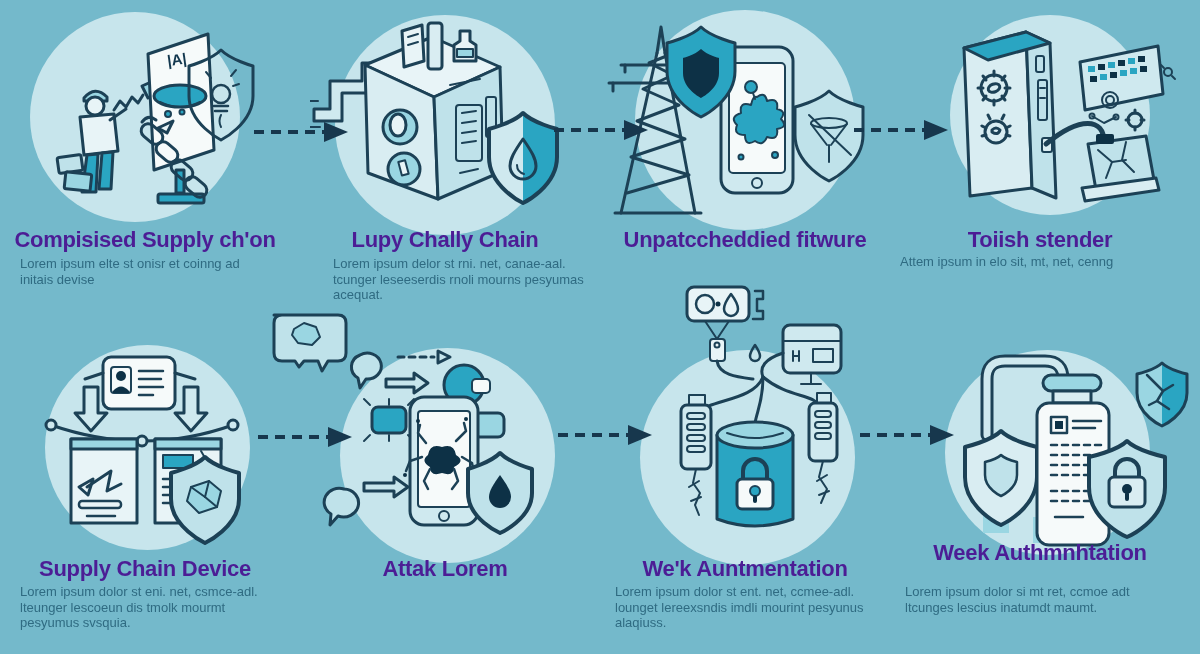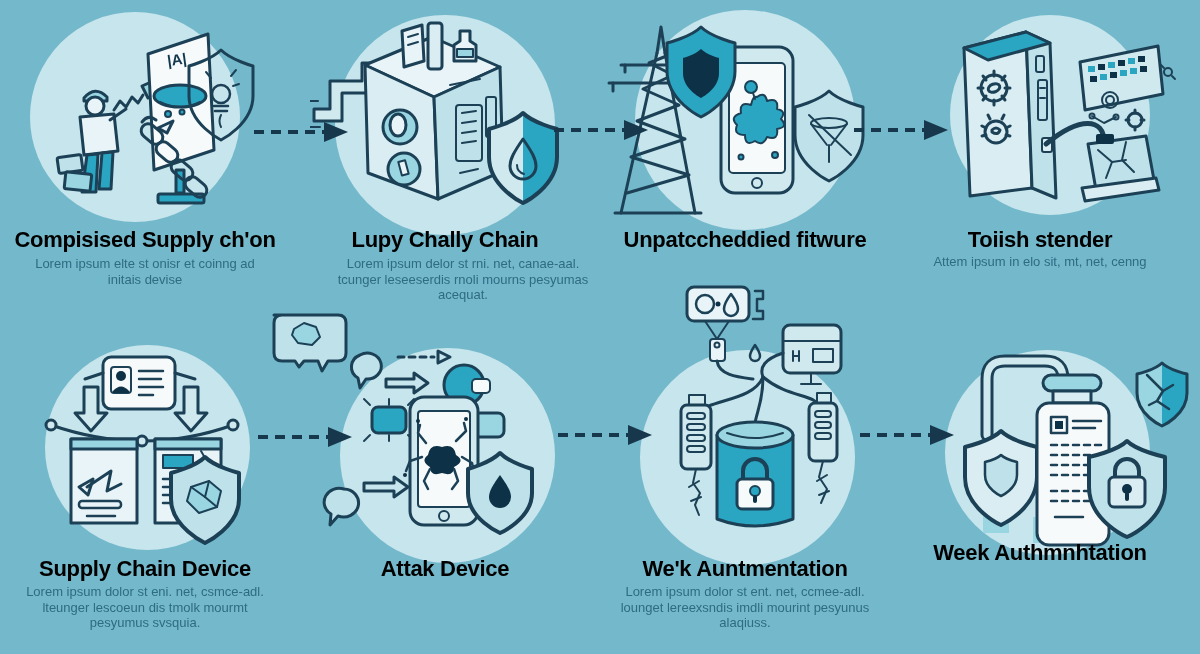--- a/index.html
+++ b/index.html
@@ -9,22 +9,22 @@
   .illu{position:absolute;}
   .illu :is(path,rect,circle,ellipse,line,polyline,polygon){fill:none;stroke:#1c4156;stroke-width:3;stroke-linecap:round;stroke-linejoin:round;}
   .illu text{fill:#12374e;stroke:none;font-weight:bold;font-family:"Liberation Sans",sans-serif;}
   .ft{fill:#2aa5c2!important}.fl{fill:#9ad6e2!important}.fw{fill:#f6fafa!important}
   .fd{fill:#0d3146!important;stroke:none!important}.fc{fill:#cfe9ef!important}.fe{fill:#e8f4f7!important}
   .fs{fill:#d9edf2!important}.fb{fill:#bfe2ea!important}
   .ns{stroke:none!important}.s2{stroke-width:2!important}.s25{stroke-width:2.5!important}
   .s4{stroke-width:4!important}.s5{stroke-width:5!important}.s13{stroke-width:13!important}
   .s7{stroke-width:7!important;stroke:#cfe9ef!important}
   .dsh{stroke-dasharray:6 5}
-  .title{position:absolute;text-align:center;font-weight:700;font-size:22px;color:#000000;letter-spacing:-0.3px;}
-  .subtitle{position:absolute;text-align:center;font-size:13px;line-height:15.5px;color:#2f6b82;}
+  .title{position:absolute;text-align:center;font-weight:700;font-size:22px;color:#4c1d95;letter-spacing:-0.3px;}
+  .subtitle{position:absolute;text-align:left;font-size:13px;line-height:15.5px;color:#2f6b82;}
   .conn{position:absolute;}
 </style>
 </head>
 <body>
 
 <div class="canvas">
 
   <div class="circle" style="left:30px;top:12px;width:210px;height:210px"></div>
   <div class="circle" style="left:335px;top:15px;width:220px;height:220px"></div>
   <div class="circle" style="left:635px;top:10px;width:220px;height:220px"></div>
@@ -472,20 +472,21 @@
   <div class="subtitle" style="left:333px;top:256px;width:260px">Lorem ipsum delor st rni. net, canae-aal. tcunger leseeserdis rnoli mourns pesyumas acequat.</div>
 
   <div class="title" style="left:890px;top:227px;width:300px">Toiish stender</div>
 
   <div class="title" style="left:595px;top:227px;width:300px">Unpatccheddied fitwure</div>
   <div class="subtitle" style="left:900px;top:254px;width:280px">Attem ipsum in elo sit, mt, net, cenng</div>
 
   <div class="title" style="left:0px;top:556px;width:290px">Supply Chain Device</div>
   <div class="subtitle" style="left:20px;top:584px;width:250px">Lorem ipsum dolor st eni. net, csmce-adl. lteunger lescoeun dis tmolk mourmt pesyumus svsquia.</div>
 
-  <div class="title" style="left:300px;top:556px;width:290px">Attak Device</div>
+  <div class="title" style="left:300px;top:556px;width:290px">Attak Lorem</div>
 
   <div class="title" style="left:595px;top:556px;width:300px">We'k Auntmentation</div>
   <div class="subtitle" style="left:615px;top:584px;width:260px">Lorem ipsum dolor st ent. net, ccmee-adl. lounget lereexsndis imdli mourint pesyunus alaqiuss.</div>
 
   <div class="title" style="left:890px;top:540px;width:300px">Week Authmnhtation</div>
+  <div class="subtitle" style="left:905px;top:584px;width:270px">Lorem ipsum dolor si mt ret, ccmoe adt ltcunges lescius inatumdt maumt.</div>
 
 </div>
 
 </body></html>

